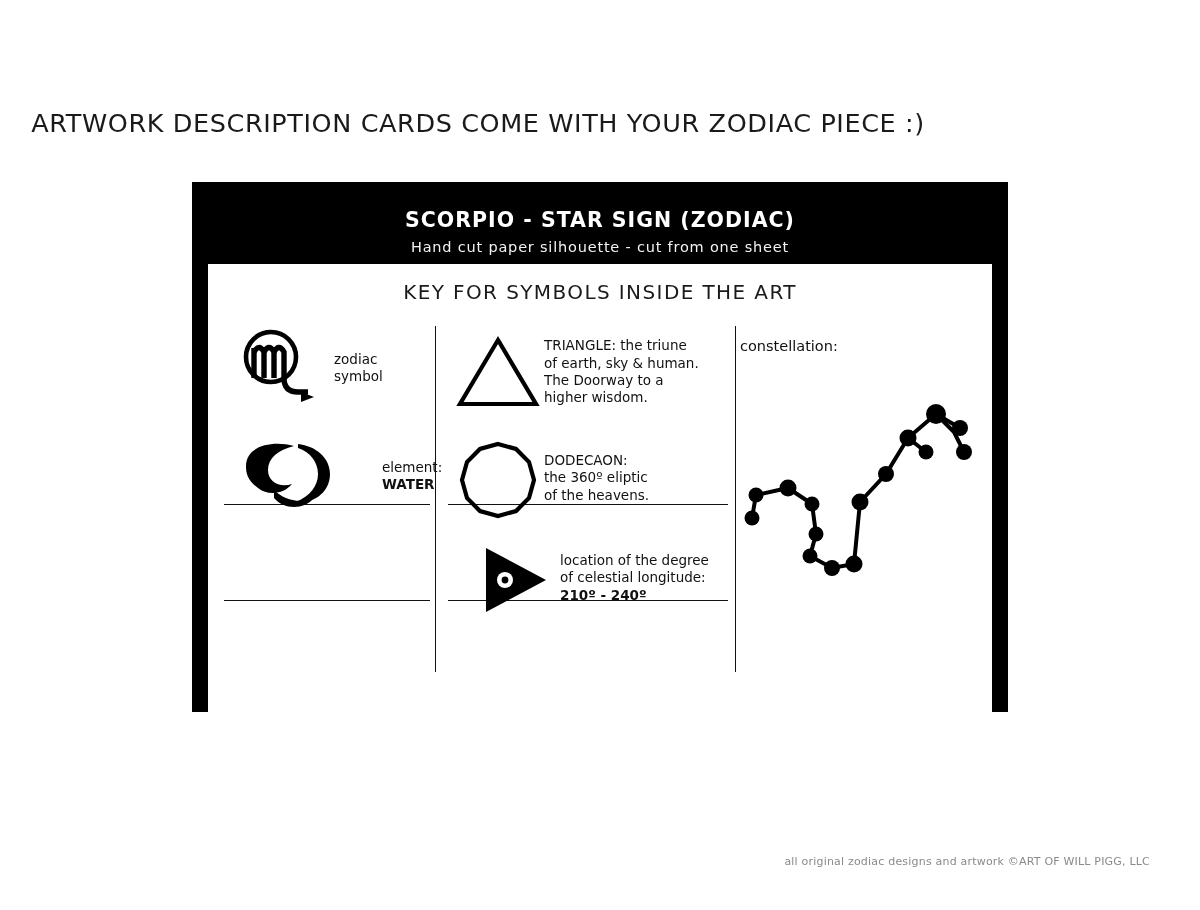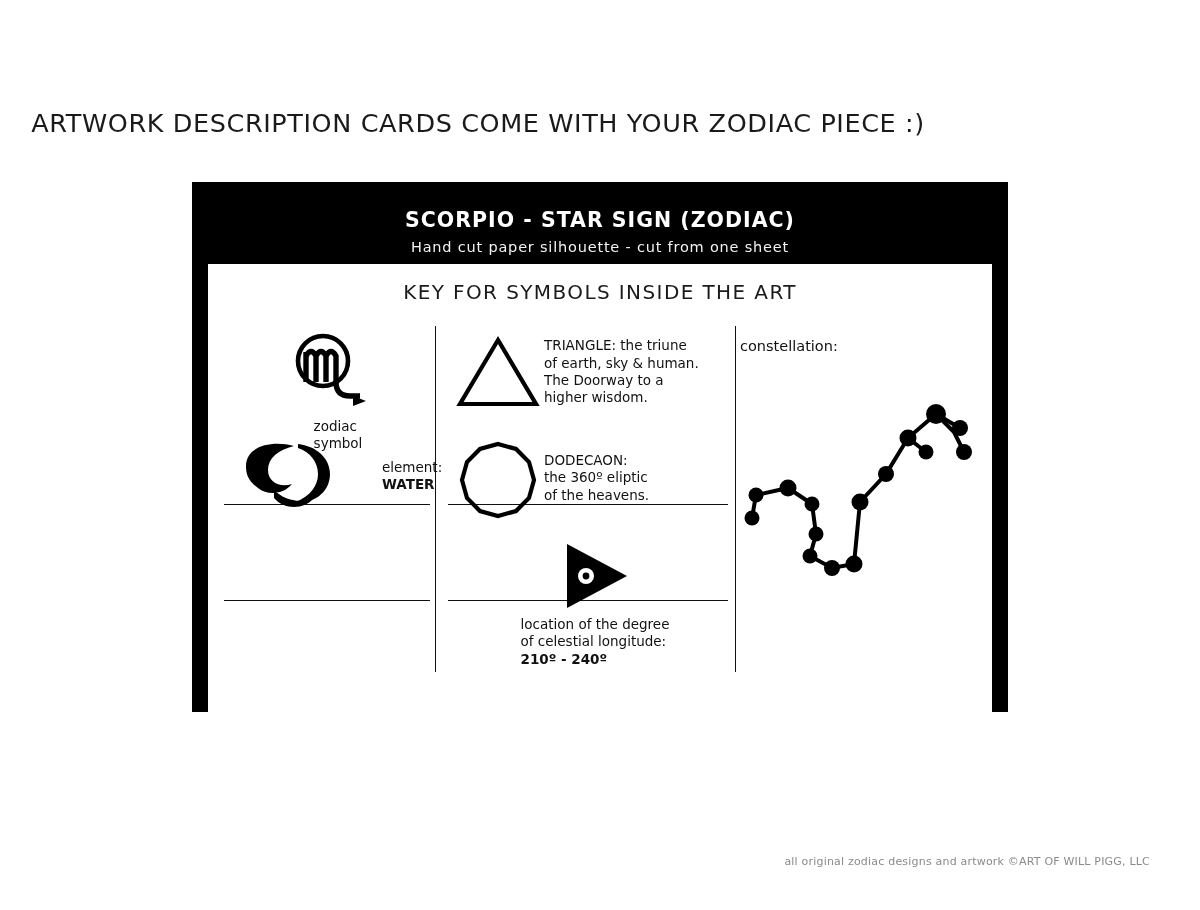--- a/index.html
+++ b/index.html
@@ -124,28 +124,28 @@
     justify-content: center;
   }
   .row-text {
     font-size: 13.5px;
     line-height: 1.28;
     color: #111;
   }
   .row-text b { font-weight: bold; }
 
   
-  .lrow1 { left: 14px;  top: 6px;   width: 200px; height: 96px; flex-direction: column; }
+  .lrow1 { left: 14px;  top: 0;   width: 200px; height: 96px; }
   .lrow2 { left: 14px;  top: 112px; width: 200px; height: 88px; gap: 44px; }
   .lrow3 { left: 14px;  top: 208px; width: 200px; height: 96px; }
 
   
   .mrow1 { left: 4px;  top: 2px;   width: 278px; height: 100px; }
   .mrow2 { left: 4px;  top: 114px; width: 278px; height: 88px; }
-  .mrow3 { left: 8px;  top: 212px; width: 278px; height: 92px; flex-direction: column; }
+  .mrow3 { left: 20px;  top: 212px; width: 278px; height: 92px; }
 
   .const-label {
     position: absolute;
     left: 0;
     top: 16px;
     width: 236px;
     text-align: left;
     font-size: 14.5px;
     line-height: 1.45;
     color: #111;

